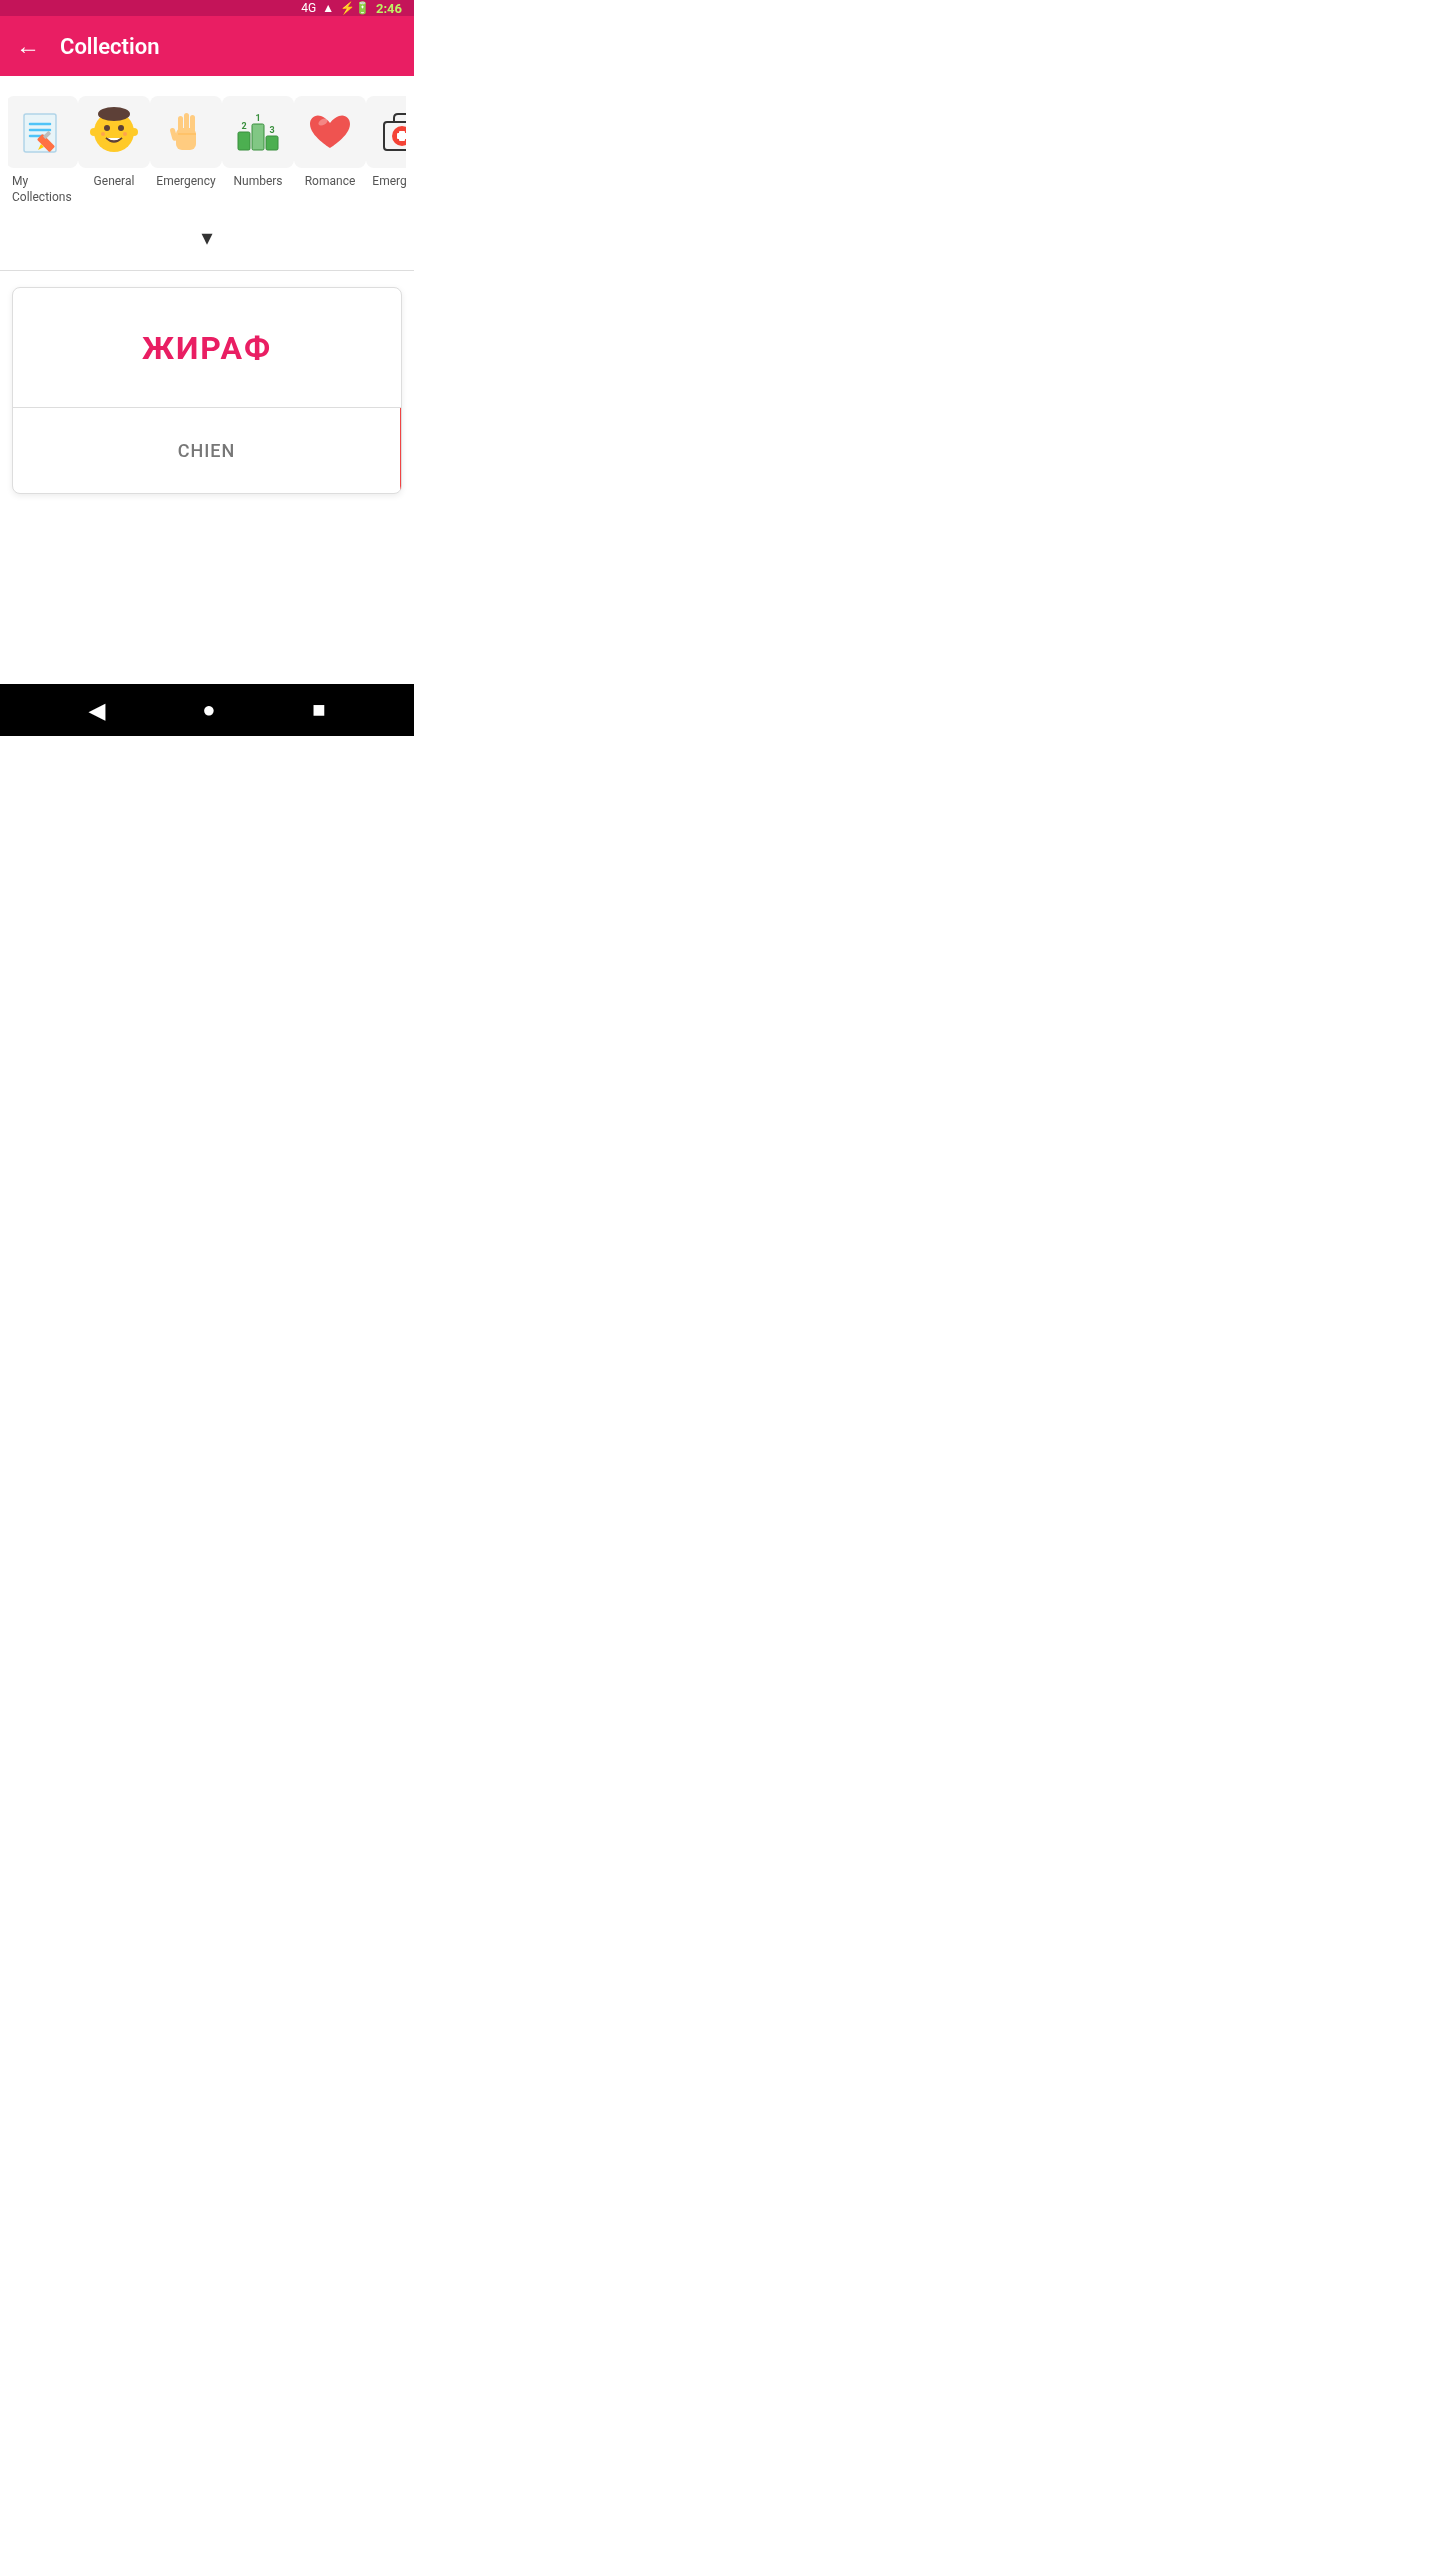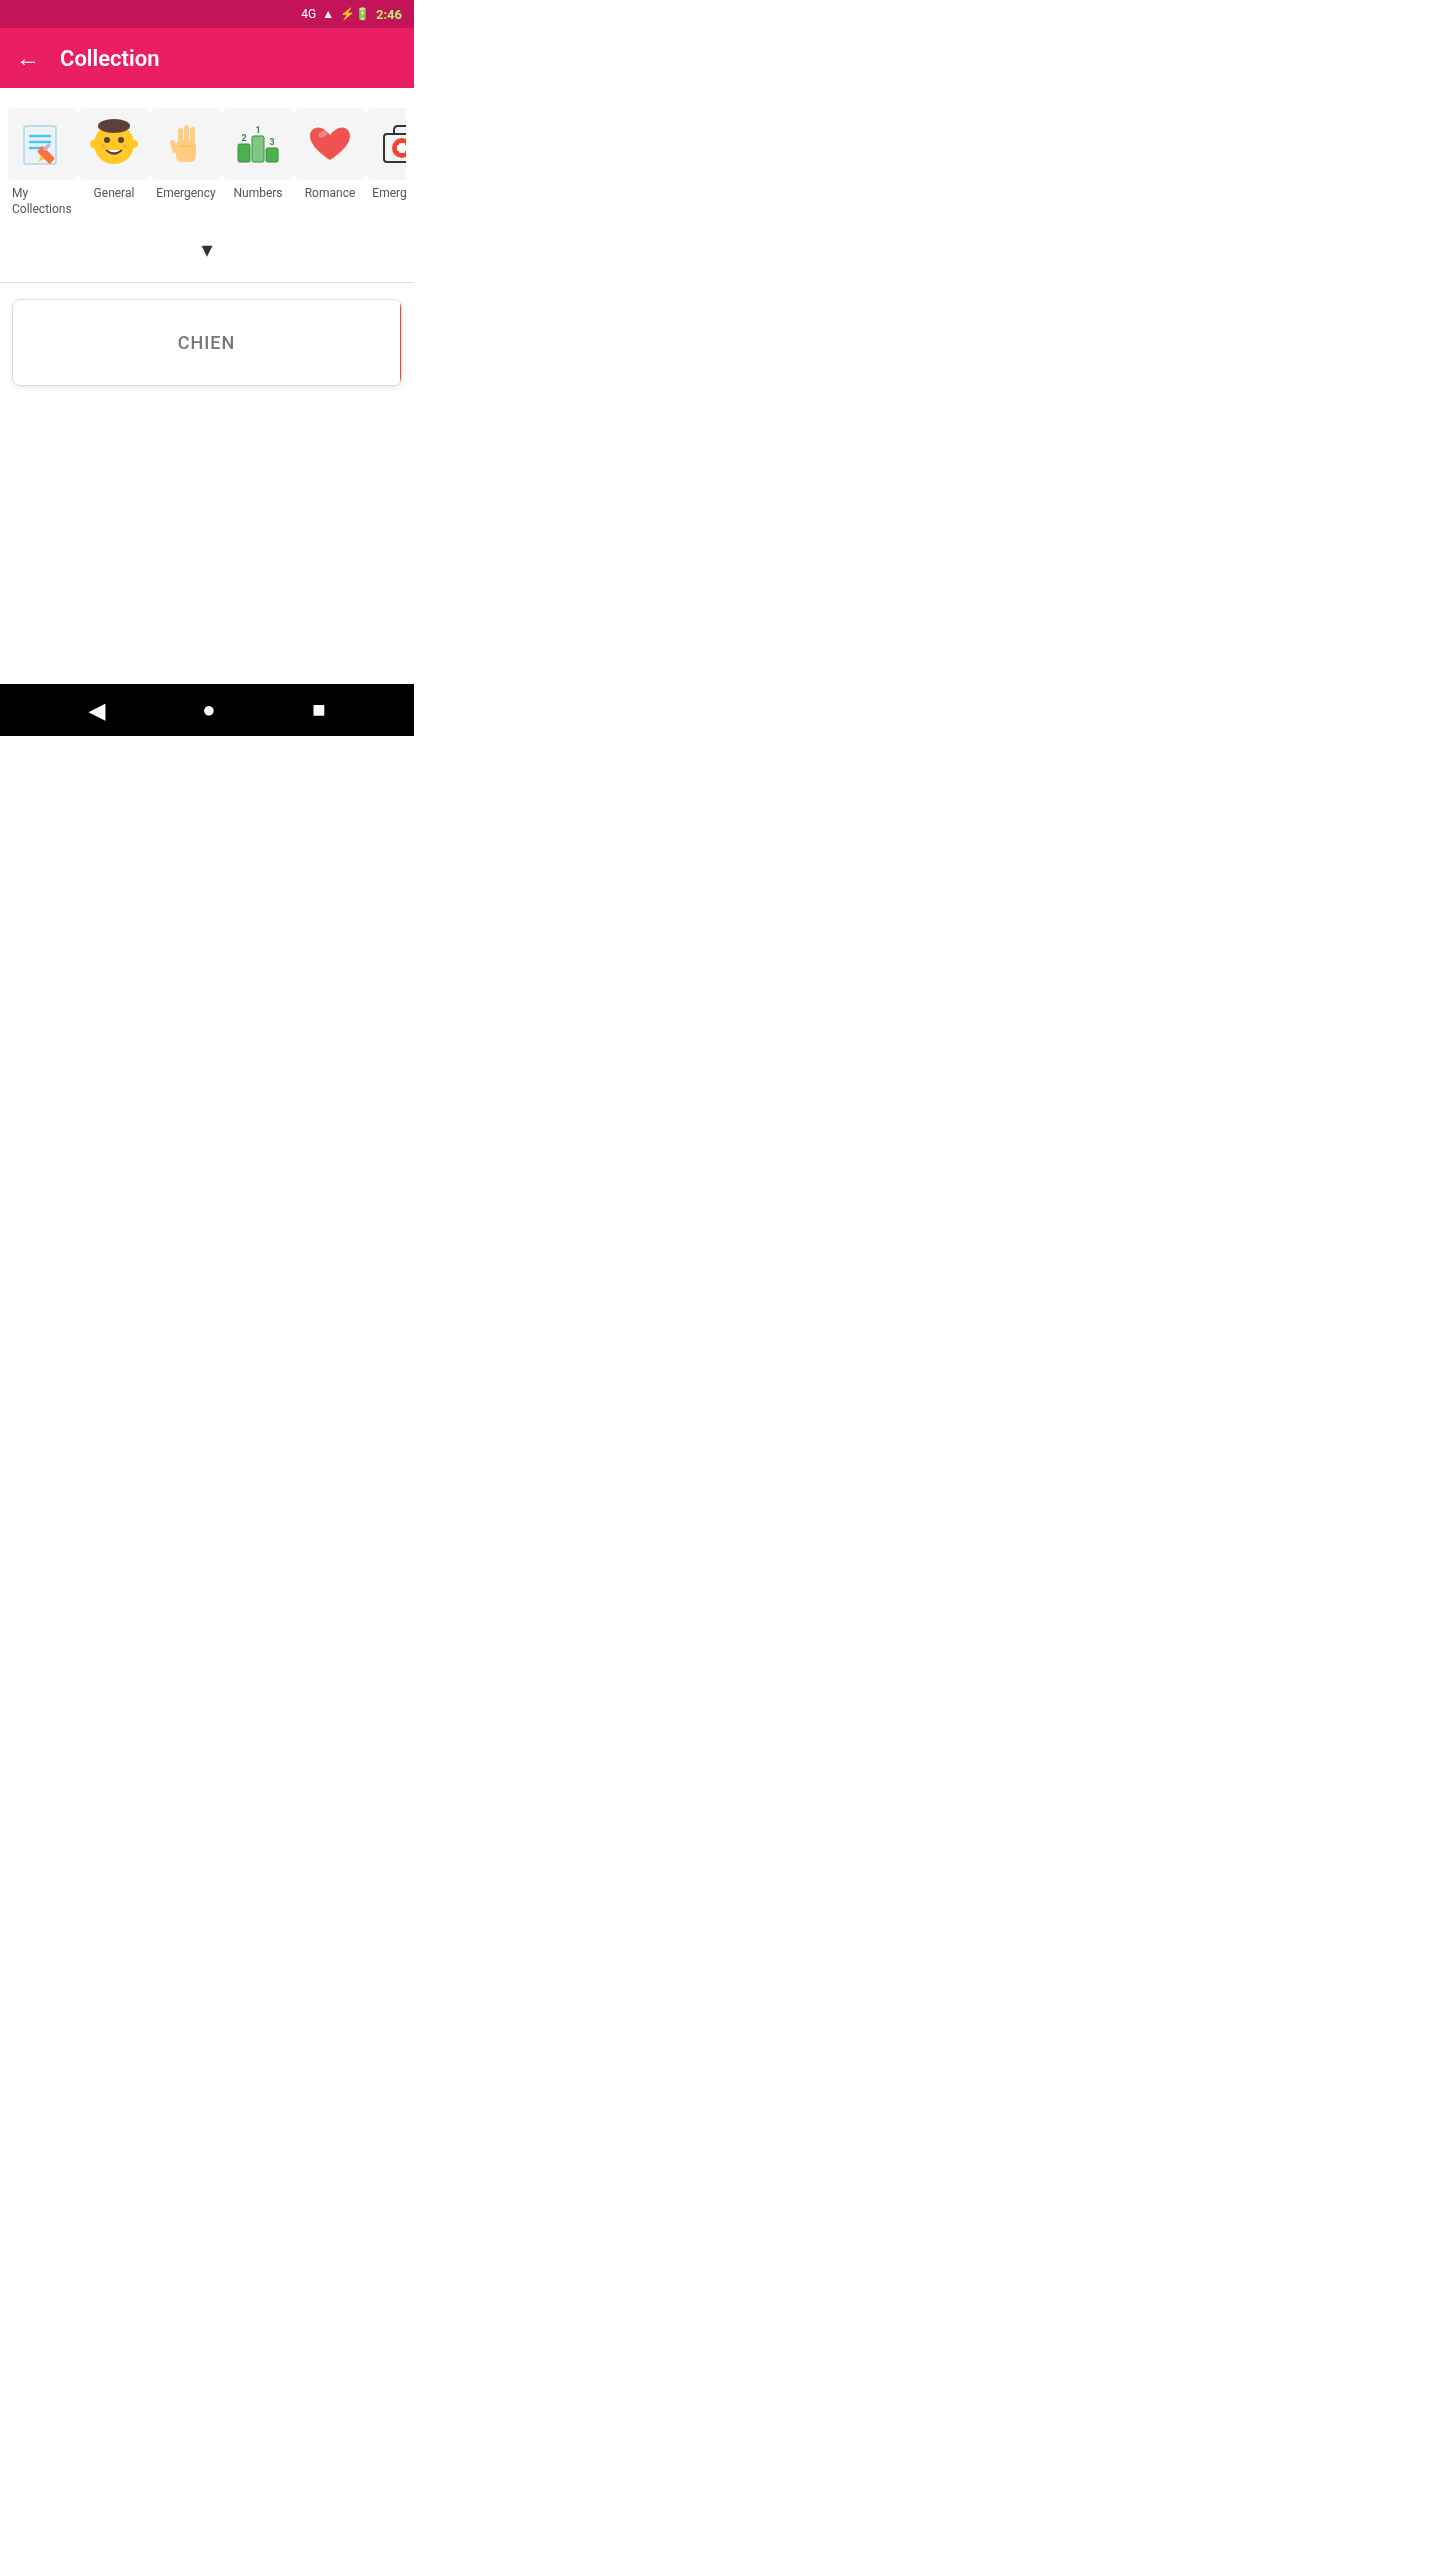--- a/index.html
+++ b/index.html
@@ -14,21 +14,21 @@
       font-family: 'Roboto', Arial, sans-serif;
       background: #fff;
       display: flex;
       flex-direction: column;
       overflow-x: hidden;
     }
 
     
     .status-bar {
       background: #c41459;
-      height: 28px;
+      height: 16px;
       display: flex;
       align-items: center;
       justify-content: flex-end;
       padding: 0 12px;
       gap: 6px;
     }
 
     .status-bar-text {
       color: #bef264;
       font-size: 13px;
@@ -334,20 +334,23 @@
   <div class="chevron-row">
     <span class="chevron-down">▾</span>
   </div>
 </div>
 
 <div class="divider"></div>
 
 <div class="main-content">
 
   <div class="flashcard-section">
+    <div class="flashcard-top">
+      <span class="flashcard-word">ЖИРАФ</span>
+    </div>
     <div class="flashcard-bottom">
       <div class="flashcard-option">
         <span class="flashcard-option-text">CHIEN</span>
       </div>
     </div>
   </div>
 
 </div>
 
 <div class="bottom-nav">

